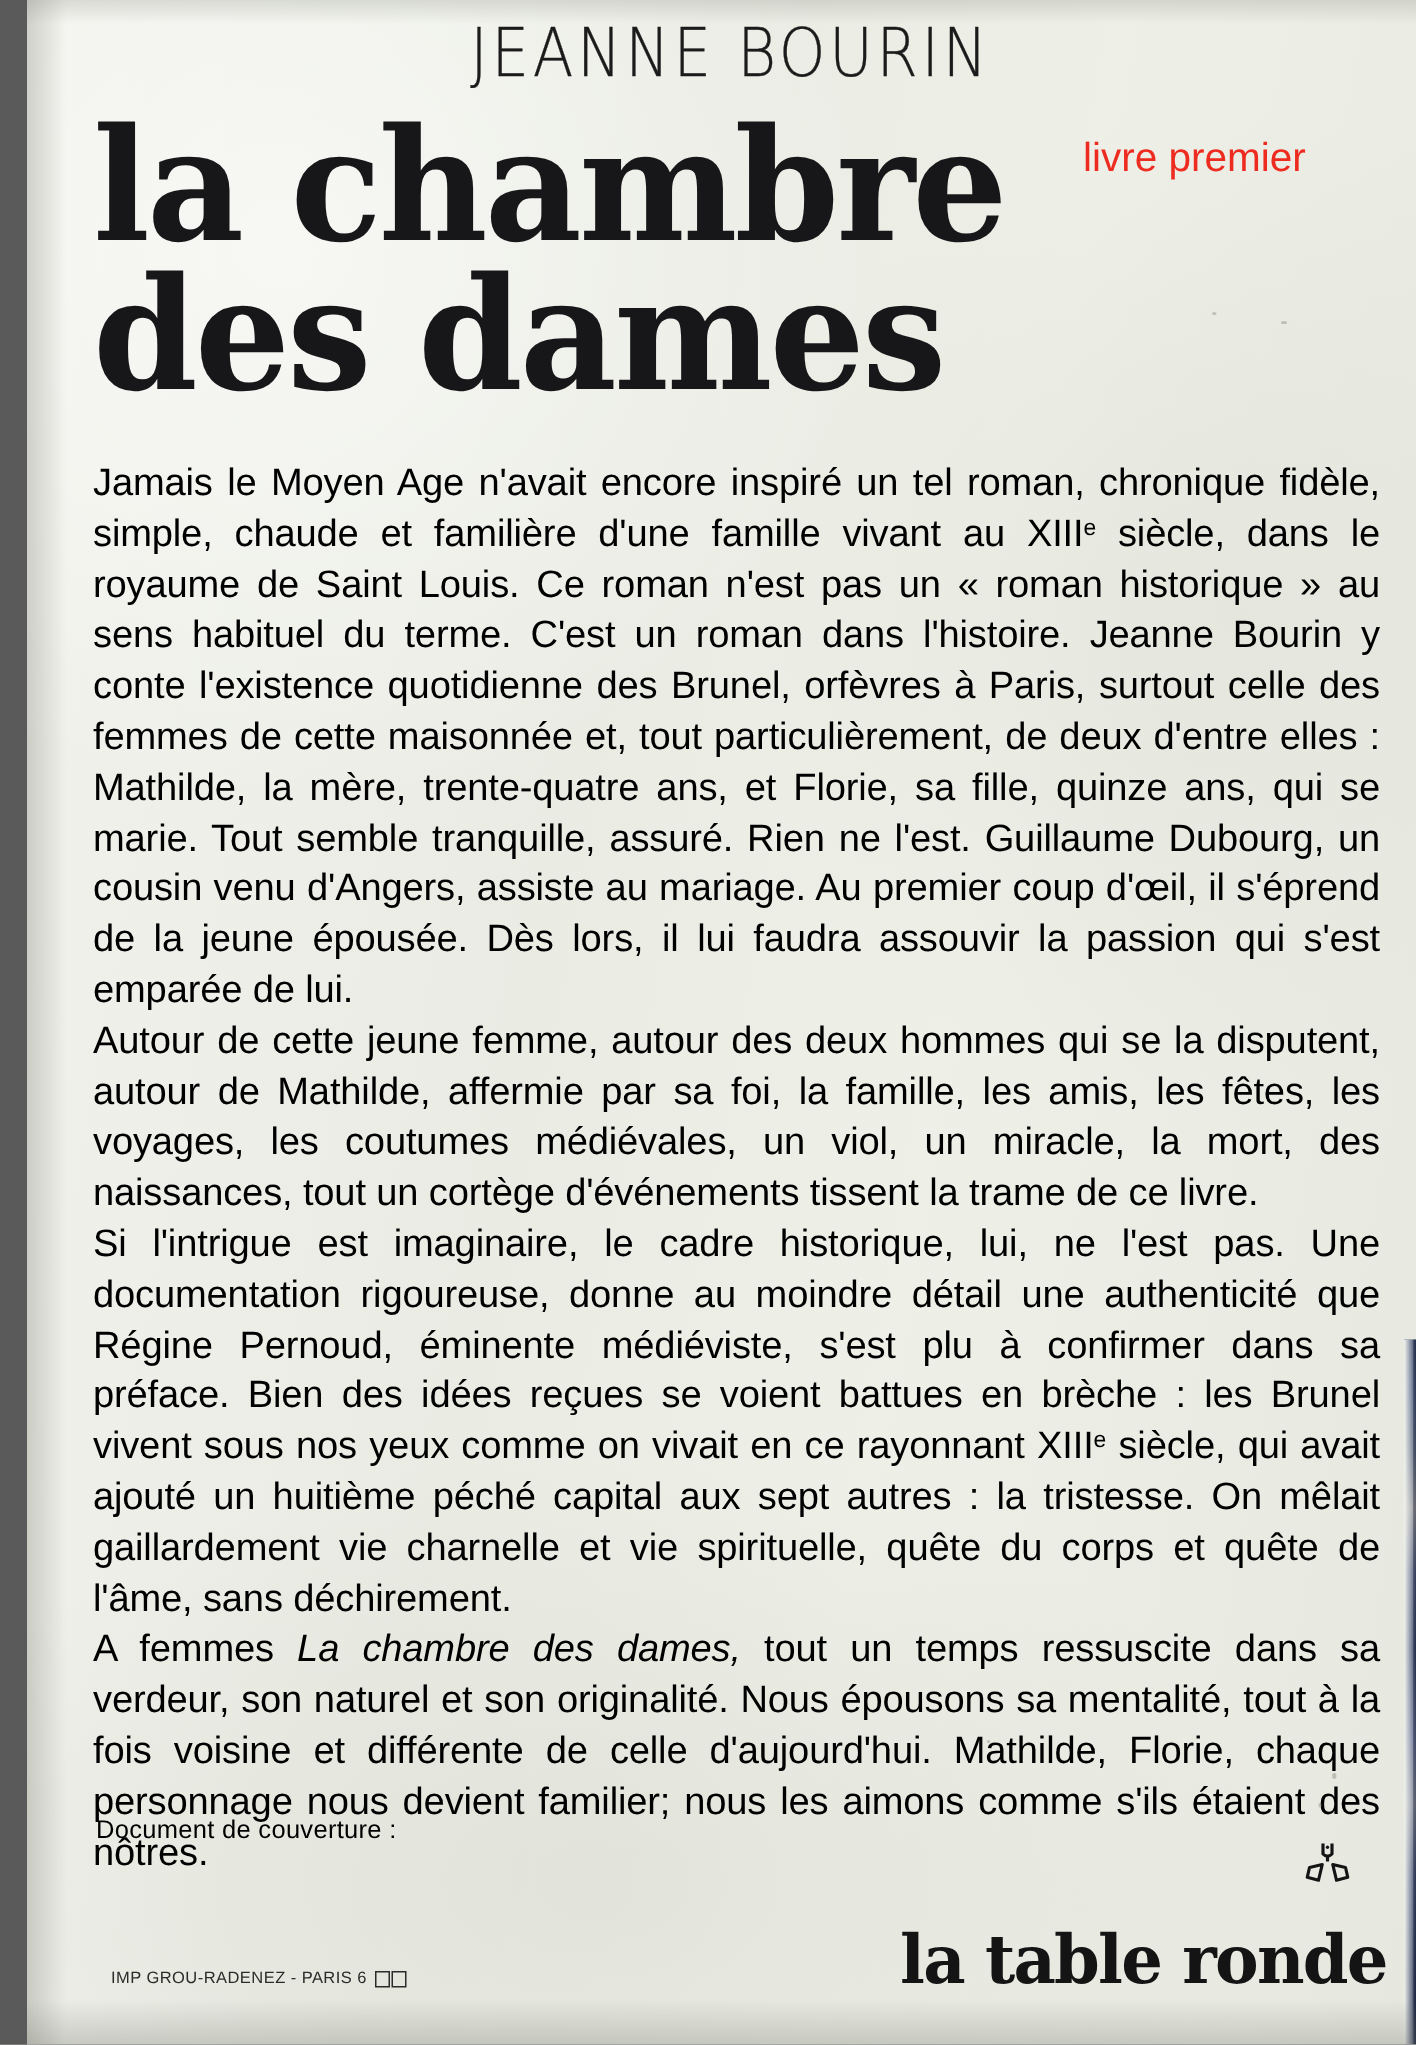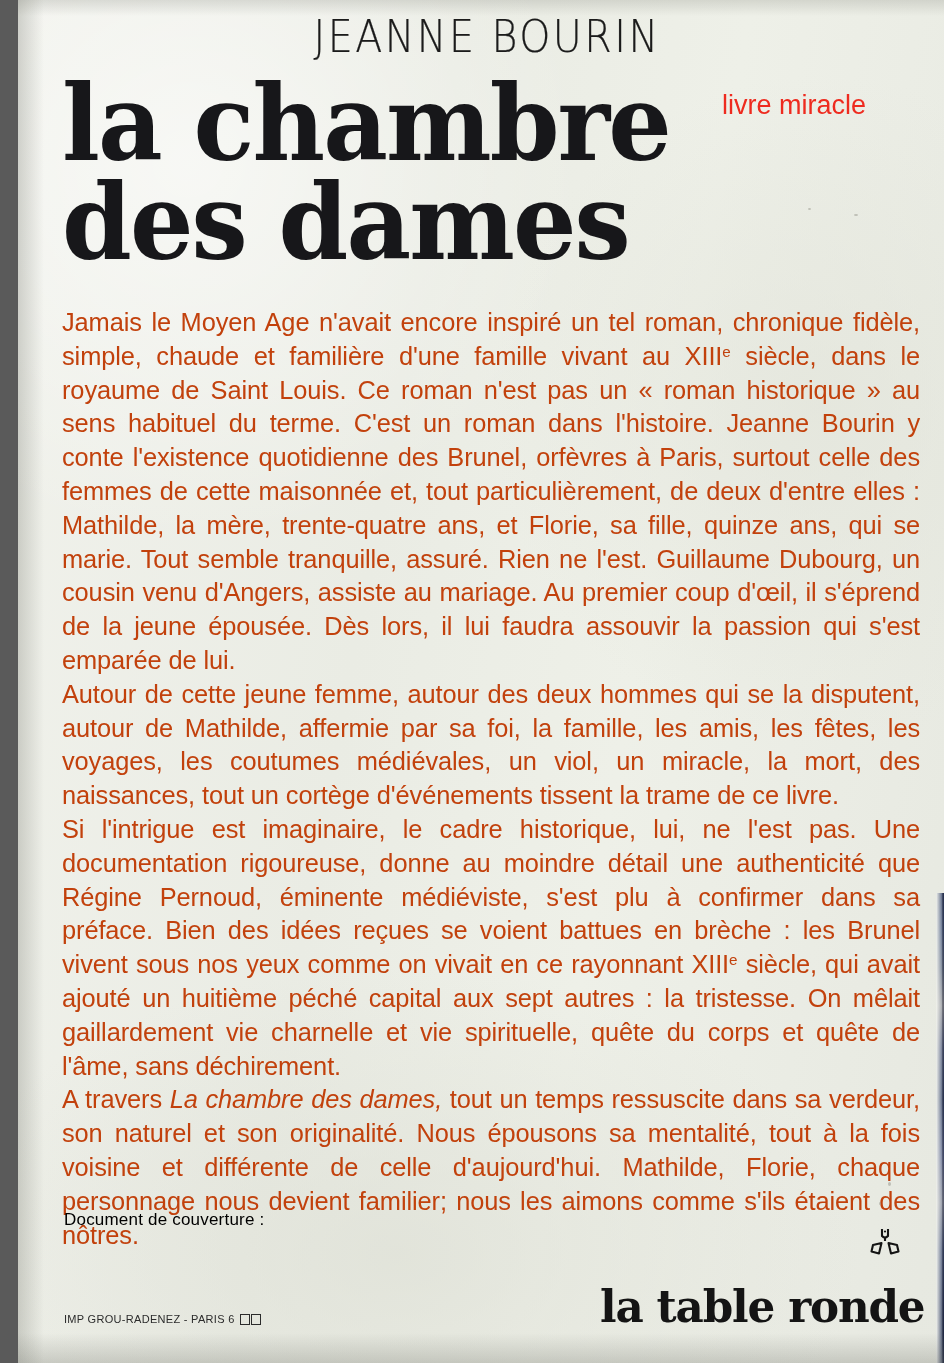--- a/index.html
+++ b/index.html
@@ -136,21 +136,21 @@
 
   
   .blurb {
     position: absolute;
     left: 44px;
     top: 306px;
     width: 858px;
     font-size: 25.4px;
     line-height: 33.8px;
     text-align: justify;
-    color: #c2410c;
+    color: #000000;
     font-family: "Liberation Sans", sans-serif;
     letter-spacing: -0.1px;
   }
   .blurb p { margin: 0; }
   .blurb p + p { margin-top: 0px; }
   .blurb sup {
     font-size: 0.6em;
     vertical-align: 0.5em;
     line-height: 0;
   }
@@ -166,21 +166,21 @@
     font-size: 17px;
     line-height: 23px;
     color: #000000;
     letter-spacing: 0.2px;
   }
   .credits div { white-space: nowrap; }
 
   
   .imprint {
     position: absolute;
-    left: 46px;
+    left: 56px;
     top: 1313px;
     font-size: 11px;
     line-height: 13px;
     letter-spacing: 0.3px;
     color: #2b2b2b;
     white-space: nowrap;
     display: flex;
     align-items: center;
     gap: 5px;
   }
@@ -233,35 +233,35 @@
 <body>
 
 <div class="page">
 
   <div class="paper-grain"></div>
 
   <div class="content">
 
     <div class="author">JEANNE BOURIN</div>
 
-    <div class="watermark">livre miracle</div>
+    <div class="watermark">livre premier</div>
 
     <div class="title">
       <span class="title-line title-line-1">la chambre</span>
       <span class="title-line title-line-2">des dames</span>
     </div>
 
     <div class="blurb">
       <p><span>Jamais le Moyen Age n'avait encore inspiré un tel roman, chronique fidèle, simple, chaude et familière d'une famille vivant au XIII</span><sup>e</sup><span> siècle, dans le royaume de Saint Louis. Ce roman n'est pas un « roman historique » au sens habituel du terme. C'est un roman dans l'histoire. Jeanne Bourin y conte l'existence quotidienne des Brunel, orfèvres à Paris, surtout celle des femmes de cette maisonnée et, tout particulièrement, de deux d'entre elles : Mathilde, la mère, trente-quatre ans, et Florie, sa fille, quinze ans, qui se marie. Tout semble tranquille, assuré. Rien ne l'est. Guillaume Dubourg, un cousin venu d'Angers, assiste au mariage. Au premier coup d'œil, il s'éprend de la jeune épousée. Dès lors, il lui faudra assouvir la passion qui s'est emparée de lui.</span></p>
 
       <p>Autour de cette jeune femme, autour des deux hommes qui se la disputent, autour de Mathilde, affermie par sa foi, la famille, les amis, les fêtes, les voyages, les coutumes médiévales, un viol, un miracle, la mort, des naissances, tout un cortège d'événements tissent la trame de ce livre.</p>
 
       <p><span>Si l'intrigue est imaginaire, le cadre historique, lui, ne l'est pas. Une documentation rigoureuse, donne au moindre détail une authenticité que Régine Pernoud, éminente médiéviste, s'est plu à confirmer dans sa préface. Bien des idées reçues se voient battues en brèche : les Brunel vivent sous nos yeux comme on vivait en ce rayonnant XIII</span><sup>e</sup><span> siècle, qui avait ajouté un huitième péché capital aux sept autres : la tristesse. On mêlait gaillardement vie charnelle et vie spirituelle, quête du corps et quête de l'âme, sans déchirement.</span></p>
 
-      <p><span>A travers </span><em>La chambre des dames,</em><span> tout un temps ressuscite dans sa verdeur, son naturel et son originalité. Nous épousons sa mentalité, tout à la fois voisine et différente de celle d'aujourd'hui. Mathilde, Florie, chaque personnage nous devient familier; nous les aimons comme s'ils étaient des nôtres.</span></p>
+      <p><span>A femmes </span><em>La chambre des dames,</em><span> tout un temps ressuscite dans sa verdeur, son naturel et son originalité. Nous épousons sa mentalité, tout à la fois voisine et différente de celle d'aujourd'hui. Mathilde, Florie, chaque personnage nous devient familier; nous les aimons comme s'ils étaient des nôtres.</span></p>
     </div>
 
     <div class="credits">
       <div>Document de couverture :</div>
     </div>
 
     <div class="imprint">
       <span>IMP GROU-RADENEZ - PARIS 6</span>
       <span class="imprint-marks">
         <span></span>

